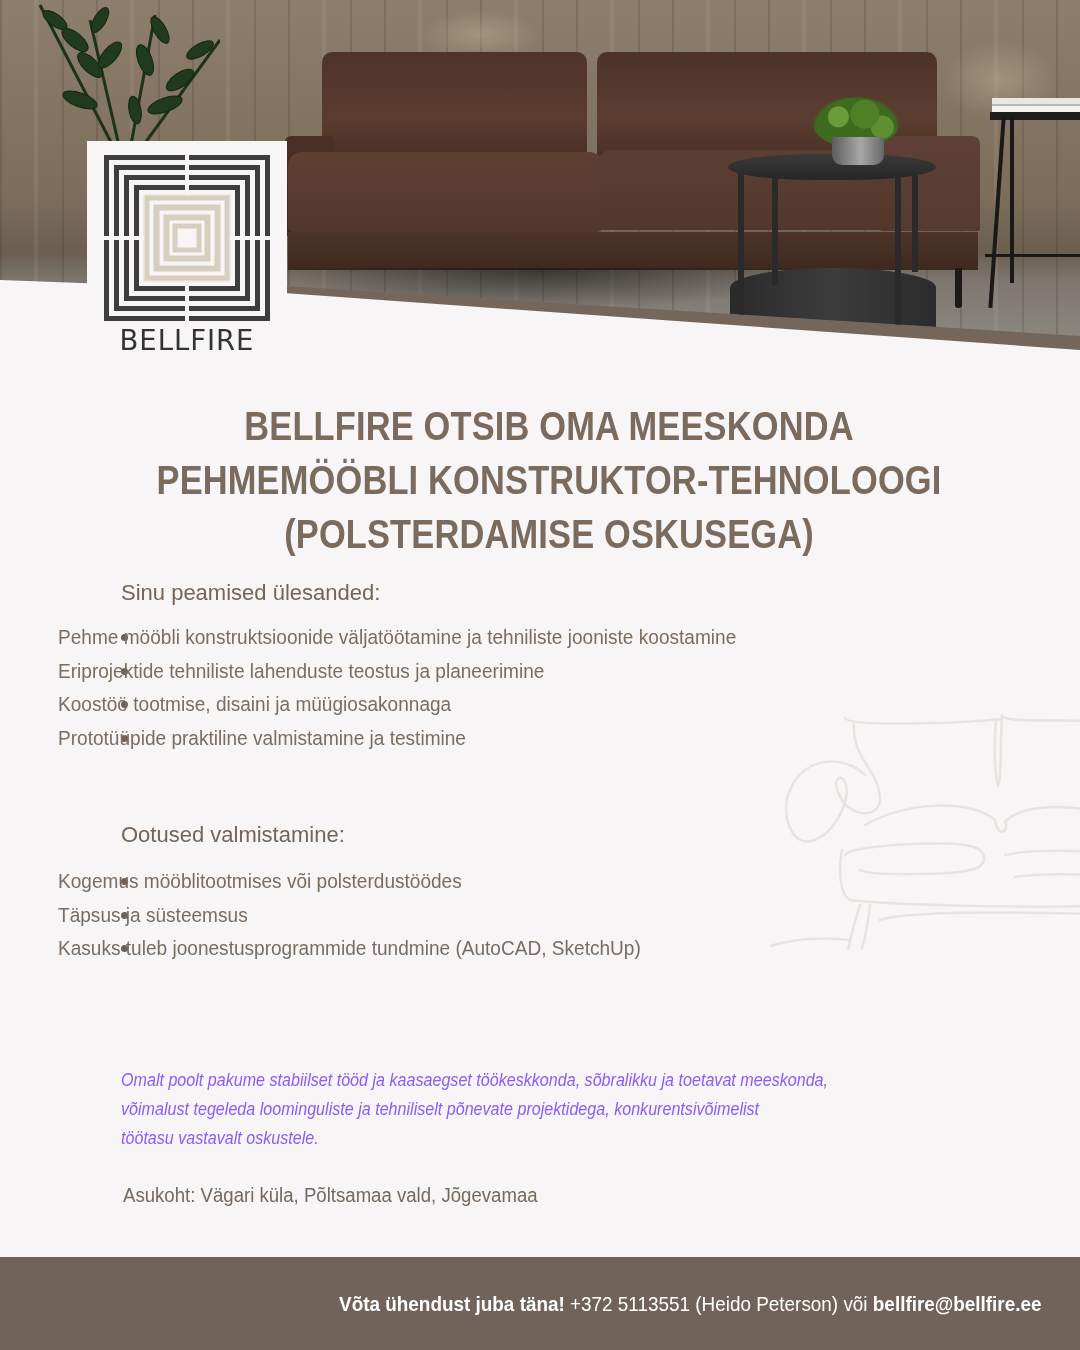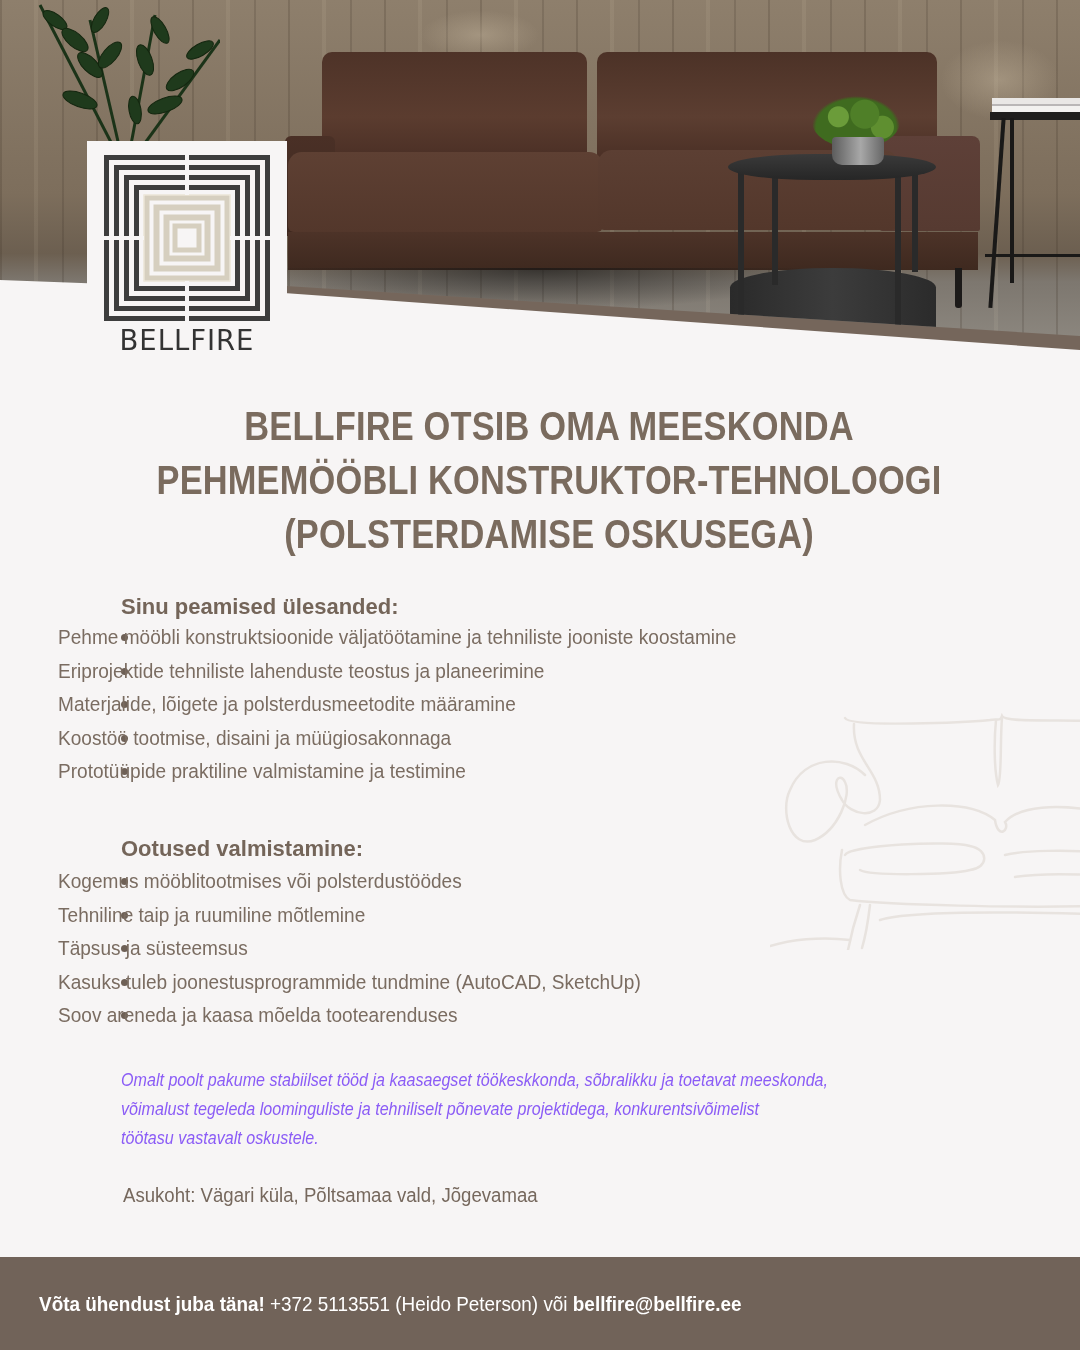--- a/index.html
+++ b/index.html
@@ -124,21 +124,21 @@
   
   .title {
     position: absolute; left: 0; top: 390px; width: 1080px; text-align: center;
     color: #7a6b5e; font-weight: bold; font-size: 40px; line-height: 54px;
     letter-spacing: 0.2px;
   }
   .title-line { display: block; transform: scaleX(0.86); transform-origin: 50% 50%; white-space: nowrap; }
 
   .section-heading {
     position: absolute; left: 121px; font-size: 22px; color: #746559;
-    font-weight: bold; white-space: nowrap; margin-top: 14px;
+    font-weight: normal; white-space: nowrap;
   }
   .bullet-list {
     position: absolute; left: 0; margin: 0; padding: 0; list-style: none;
   }
   .bullet-list li {
     position: relative; height: 33.6px; line-height: 33.6px; font-size: 20.5px;
     color: #7a6c61; white-space: nowrap;
     padding-left: 58px;
   }
   .bullet-list li .dot {
@@ -154,21 +154,21 @@
   .location {
     position: absolute; left: 123px; top: 1184px; font-size: 20px; color: #76685d;
     white-space: nowrap; transform: scaleX(0.93); transform-origin: 0 50%;
   }
   .sofa-drawing { position: absolute; left: 770px; top: 700px; width: 310px; height: 250px; }
 
   
   .footer {
     position: absolute; left: 0; top: 1257px; width: 1080px; height: 93px;
     background: #716359; color: #ffffff;
-    display: flex; align-items: center; justify-content: flex-start;
+    display: flex; align-items: center; justify-content: flex-end;
   }
   .footer-line {
     font-size: 21px; white-space: nowrap; transform: scaleX(0.9);
   }
   .footer-line b { font-weight: bold; }
 </style>
 </head>
 <body>
 
 <div class="hero">
@@ -270,32 +270,29 @@
     <path d="M100 205 C98 222 95 238 92 248"></path>
     <path d="M0 246 C20 240 50 236 80 240"></path>
     <path d="M110 220 C140 210 250 212 320 214"></path>
   </g>
 </svg>
 
 <div class="section-heading" style="top:580px;">Sinu peamised ülesanded:</div>
 <ul class="bullet-list" style="top:620px;">
   <li><span class="dot"></span><span class="txt">Pehme mööbli konstruktsioonide väljatöötamine ja tehniliste jooniste koostamine</span></li>
   <li><span class="dot"></span><span class="txt">Eriprojektide tehniliste lahenduste teostus ja planeerimine</span></li>
-  <li><span class="dot"></span><span class="txt">Materjalide, lõigete ja polsterdusmeetodite määramine</span></li>
   <li><span class="dot"></span><span class="txt">Koostöö tootmise, disaini ja müügiosakonnaga</span></li>
   <li><span class="dot"></span><span class="txt">Prototüüpide praktiline valmistamine ja testimine</span></li>
 </ul>
 
 <div class="section-heading" style="top:822px;">Ootused valmistamine:</div>
 <ul class="bullet-list" style="top:864px;">
   <li><span class="dot"></span><span class="txt">Kogemus mööblitootmises või polsterdustöödes</span></li>
-  <li><span class="dot"></span><span class="txt">Tehniline taip ja ruumiline mõtlemine</span></li>
   <li><span class="dot"></span><span class="txt">Täpsus ja süsteemsus</span></li>
   <li><span class="dot"></span><span class="txt">Kasuks tuleb joonestusprogrammide tundmine (AutoCAD, SketchUp)</span></li>
-  <li><span class="dot"></span><span class="txt">Soov areneda ja kaasa mõelda tootearenduses</span></li>
 </ul>
 
 <div class="offer">
   <span>Omalt poolt pakume stabiilset tööd ja kaasaegset töökeskkonda, sõbralikku ja toetavat meeskonda,</span>
   <span>võimalust tegeleda loominguliste ja tehniliselt põnevate projektidega, konkurentsivõimelist</span>
   <span>töötasu vastavalt oskustele.</span>
 </div>
 
 <div class="location">Asukoht: Vägari küla, Põltsamaa vald, Jõgevamaa</div>
 

